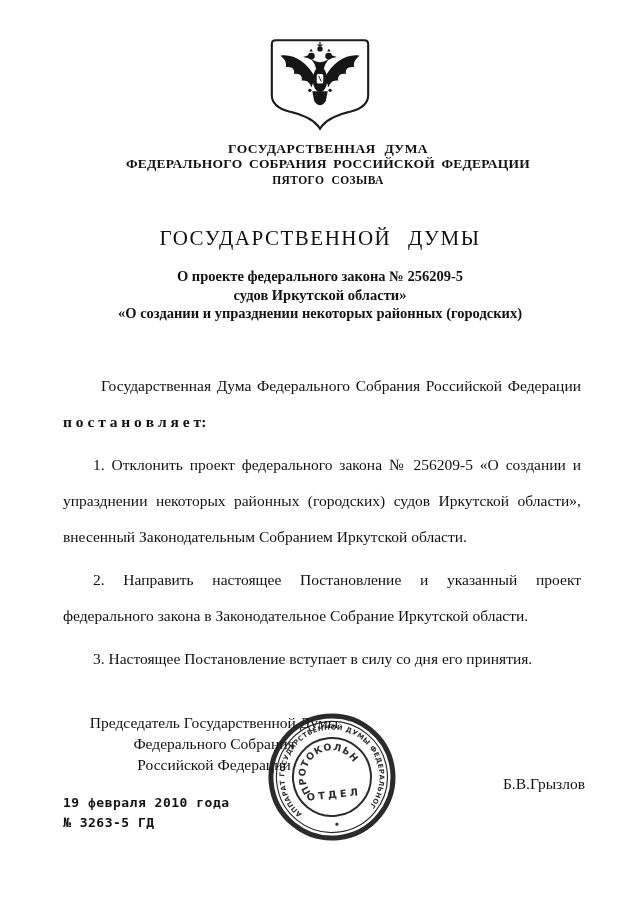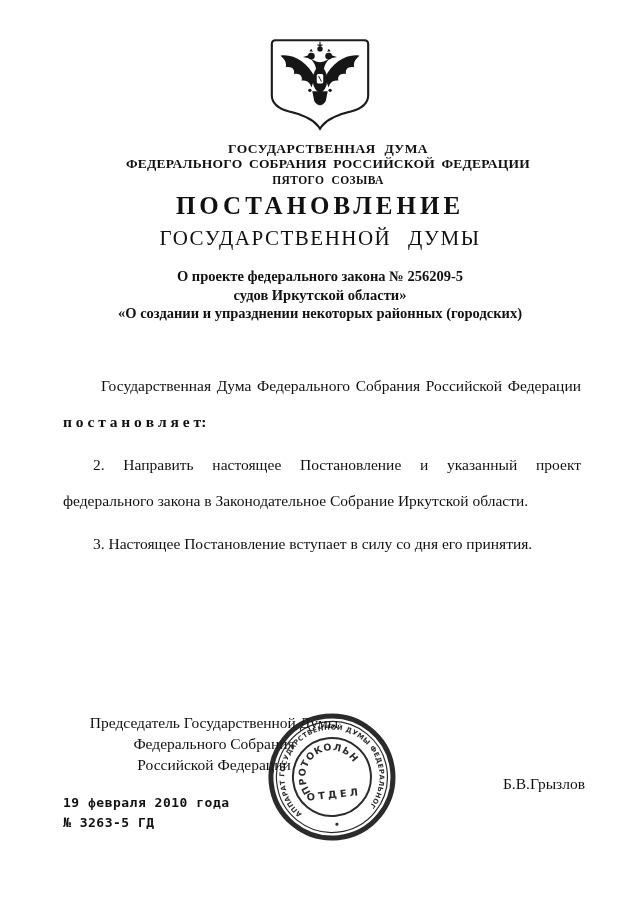--- a/index.html
+++ b/index.html
@@ -85,32 +85,32 @@
       <path d="M53.5,40 l3,6" stroke="#161616" stroke-width="1"></path>
     </svg>
   </div>
 
   <div class="abs org-block">
     <div class="org-line1">ГОСУДАРСТВЕННАЯ ДУМА</div>
     <div class="org-line2">ФЕДЕРАЛЬНОГО СОБРАНИЯ РОССИЙСКОЙ ФЕДЕРАЦИИ</div>
     <div class="org-line3">ПЯТОГО СОЗЫВА</div>
   </div>
 
-  <div class="abs doc-type">ПОСТАНОВЛЕНИЕ</div>
   <div class="abs doc-org">ГОСУДАРСТВЕННОЙ ДУМЫ</div>
 
   <div class="abs subject">
     <div>О проекте федерального закона № 256209-5</div>
     <div>судов Иркутской области»</div>
     <div>«О создании и упразднении некоторых районных (городских)</div>
   </div>
 
   <div class="abs body-text">
     <p class="intro">Государственная Дума Федерального Собрания Российской Федерации</p>
     <p class="resolves">п о с т а н о в л я е т:</p>
+    <p class="item">1.  Отклонить проект федерального закона № 256209-5 «О создании и упразднении некоторых районных (городских) судов Иркутской области», внесенный Законодательным Собранием Иркутской области.</p>
     <p class="item">2.  Направить настоящее Постановление и указанный проект федерального закона в Законодательное Собрание Иркутской области.</p>
     <p class="item">3.  Настоящее Постановление вступает в силу со дня его принятия.</p>
   </div>
 
   <div class="abs sig-title">
     <div>Председатель Государственной Думы</div>
     <div>Федерального Собрания</div>
     <div>Российской Федерации</div>
   </div>
   <div class="abs sig-name">Б.В.Грызлов</div>

